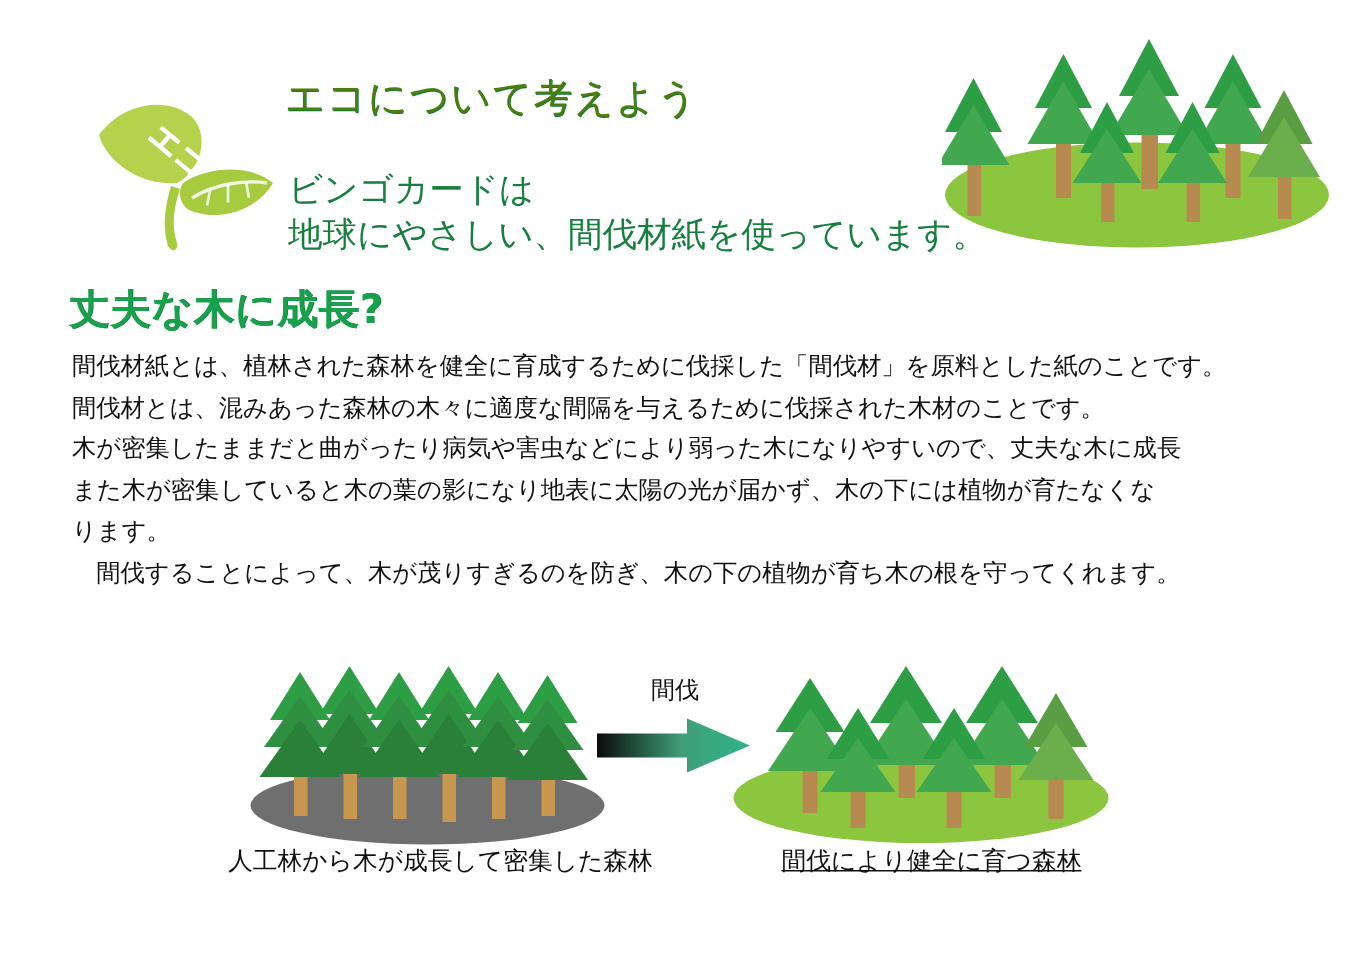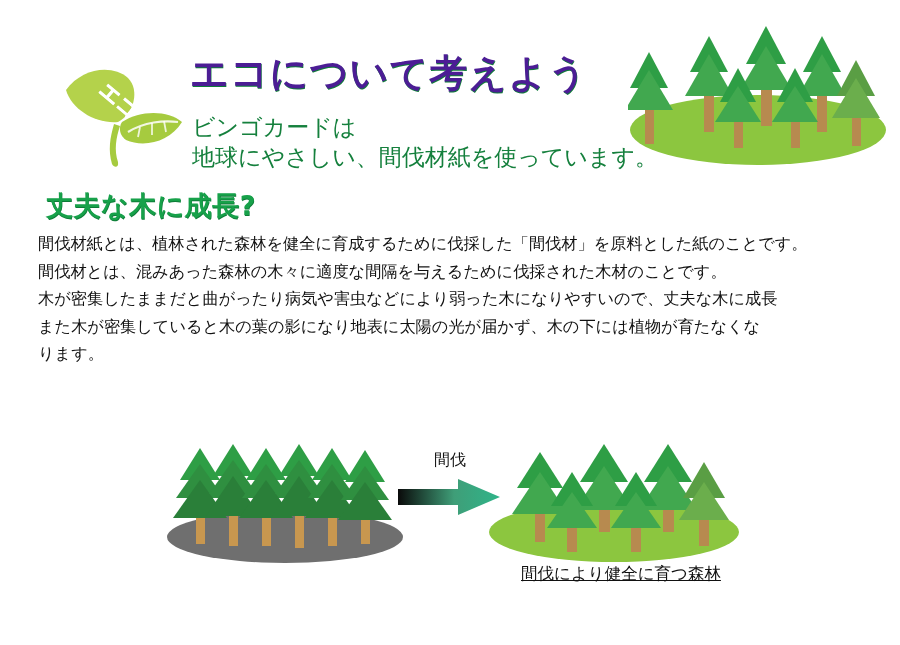--- a/index.html
+++ b/index.html
@@ -28,23 +28,23 @@
     top: 52px;
     width: 140px;
     height: 120px;
   }
 
   
   .main-title {
     position: absolute;
     left: 190px;
     top: 52px;
-    font-size: 38px;
-    font-weight: bold;
-    color: #4c1d95;
+    font-size: 26px;
+    font-weight: normal;
+    color: #4d7c0f;
     letter-spacing: 1px;
     white-space: nowrap;
     line-height: 1.12;
     text-shadow: 0.5px 0.5px 0 #0f7d38;
   }
   .subtitle {
     position: absolute;
     left: 192px;
     top: 112px;
     font-size: 23px;
@@ -72,21 +72,21 @@
     font-weight: bold;
     color: #17a14a;
     letter-spacing: 0.5px;
     white-space: nowrap;
     text-shadow: 0.5px 0.5px 0 #0d7b37;
   }
 
   
   .body-copy {
     position: absolute;
-    left: 38px;
+    left: 48px;
     top: 230px;
     width: 830px;
     font-size: 16.2px;
     line-height: 27.5px;
     color: #111111;
   }
   .body-copy p {
     margin: 0;
     white-space: nowrap;
   }
@@ -233,20 +233,21 @@
   </div>
 
   <div class="section-heading">丈夫な木に成長?</div>
 
   <div class="body-copy">
     <p>間伐材紙とは、植林された森林を健全に育成するために伐採した「間伐材」を原料とした紙のことです。</p>
     <p>間伐材とは、混みあった森林の木々に適度な間隔を与えるために伐採された木材のことです。</p>
     <p>木が密集したままだと曲がったり病気や害虫などにより弱った木になりやすいので、丈夫な木に成長</p>
     <p>また木が密集していると木の葉の影になり地表に太陽の光が届かず、木の下には植物が育たなくな</p>
     <p>ります。</p>
+    <p>　間伐することによって、木が茂りすぎるのを防ぎ、木の下の植物が育ち木の根を守ってくれます。</p>
   </div>
 
   <div class="diagram">
 
     <div class="forest-dense">
       <svg width="240" height="130" viewBox="0 0 240 130" xmlns="http://www.w3.org/2000/svg">
         <ellipse cx="120" cy="97" rx="118" ry="26" fill="#6f6f6f"></ellipse>
         <g>
           <rect x="31" y="72" width="9" height="32" fill="#c8974f"></rect>
           <rect x="64" y="72" width="9" height="34" fill="#c8974f"></rect>
@@ -342,15 +343,16 @@
           </g>
           <g>
             <path d="M217 22 L238 58 L196 58 Z" fill="#5a9e44"></path>
             <path d="M217 42 L242 80 L192 80 Z" fill="#6bae4c"></path>
           </g>
         </g>
       </svg>
     </div>
   </div>
 
+  <div class="caption caption-left">人工林から木が成長して密集した森林</div>
   <div class="caption caption-right">間伐により健全に育つ森林</div>
 
 </div>
 
 </body></html>

